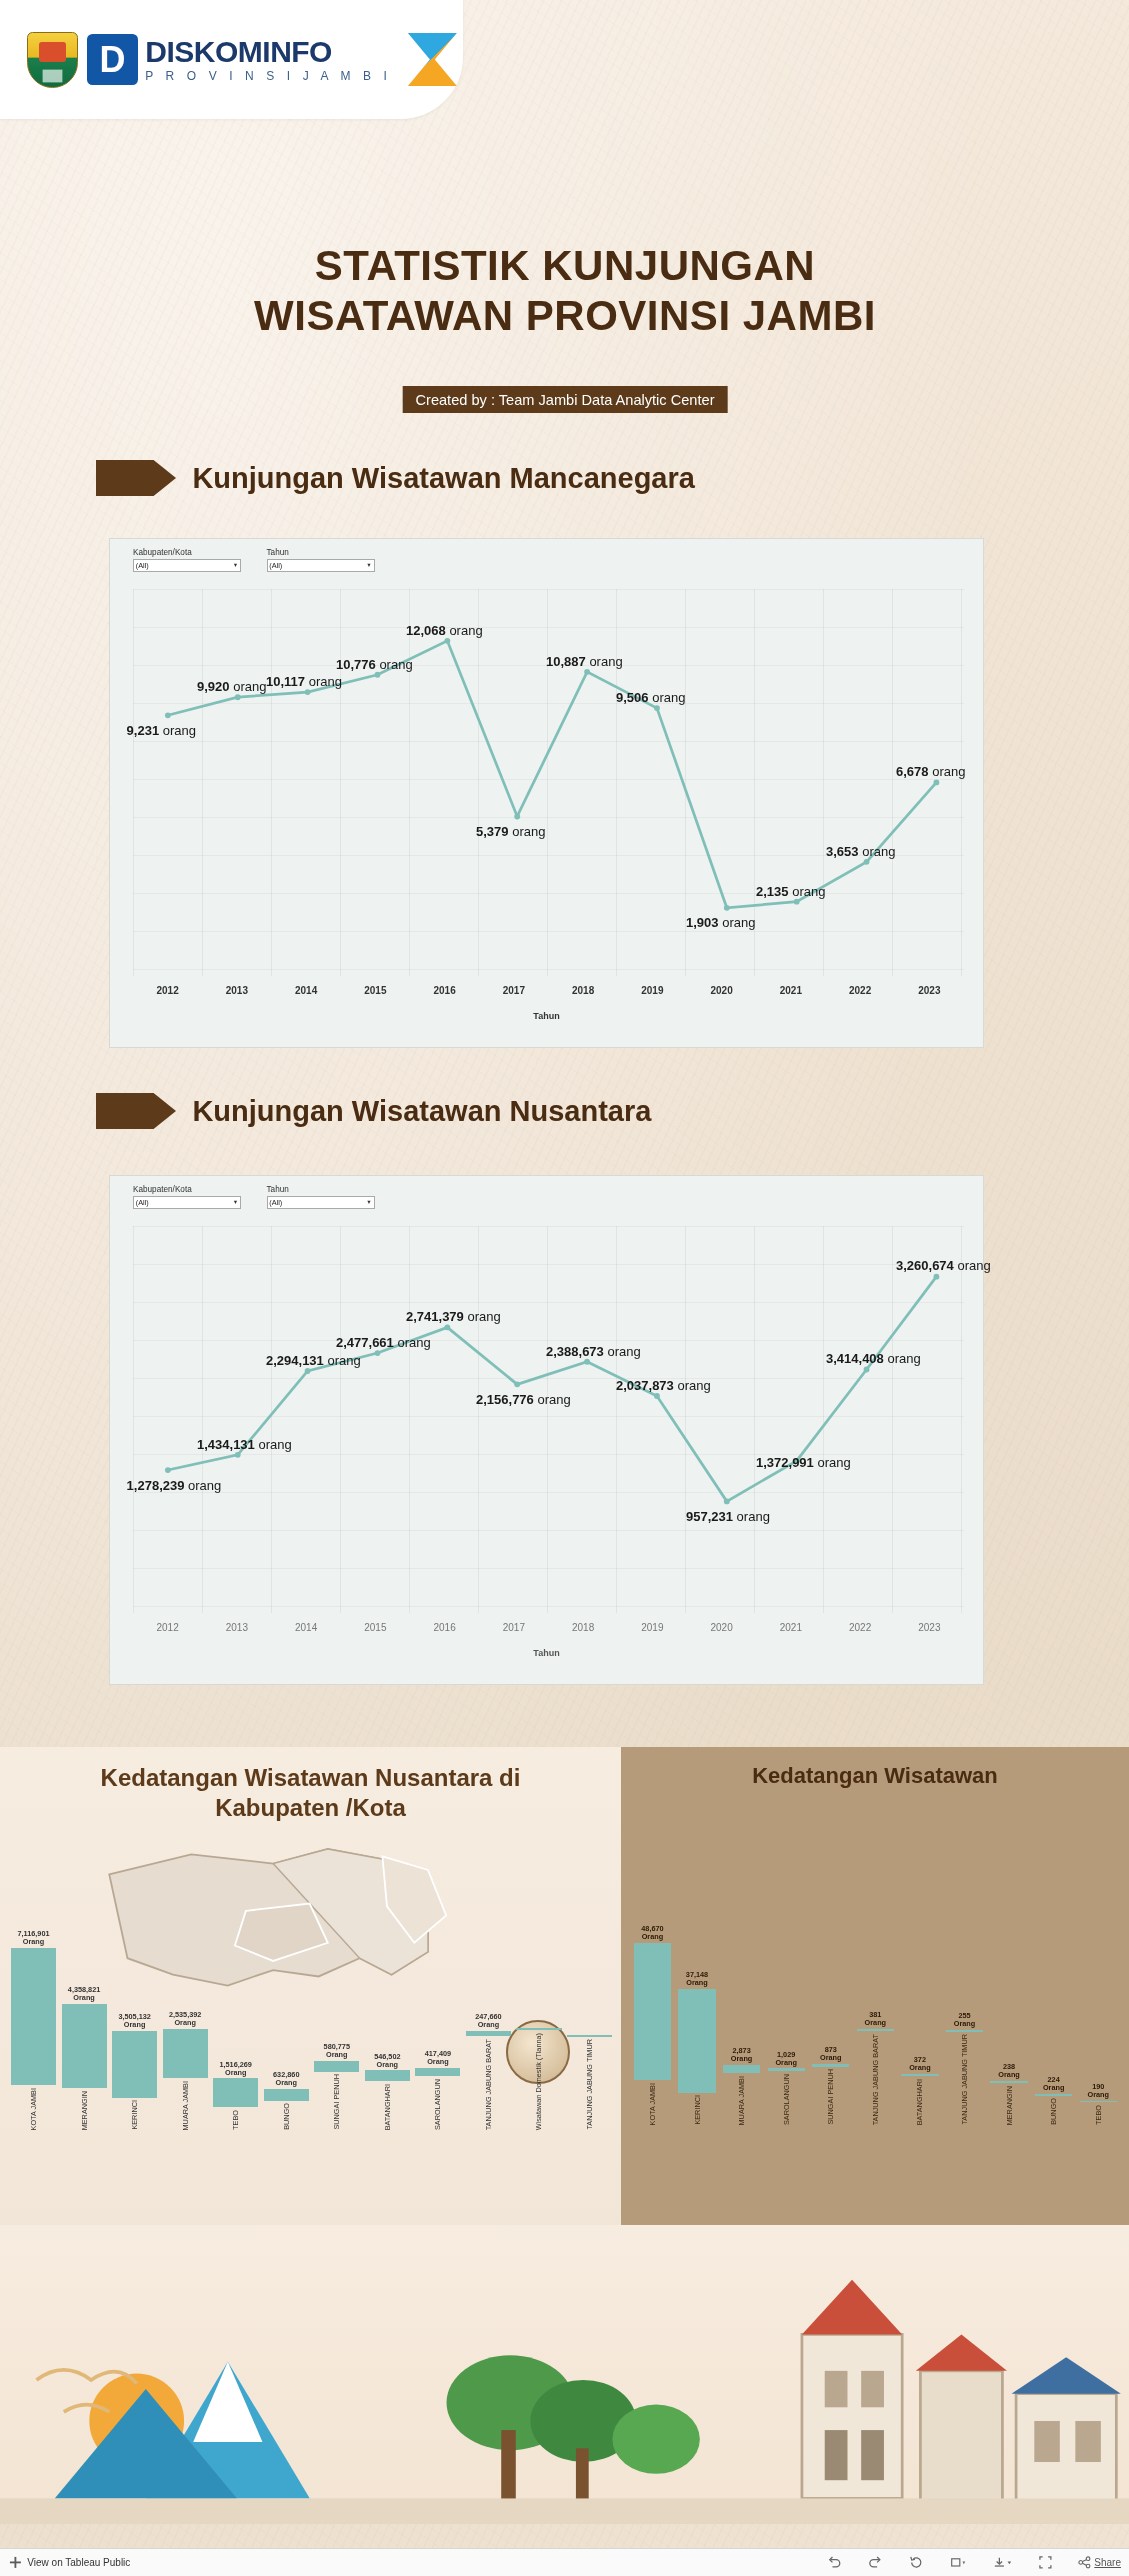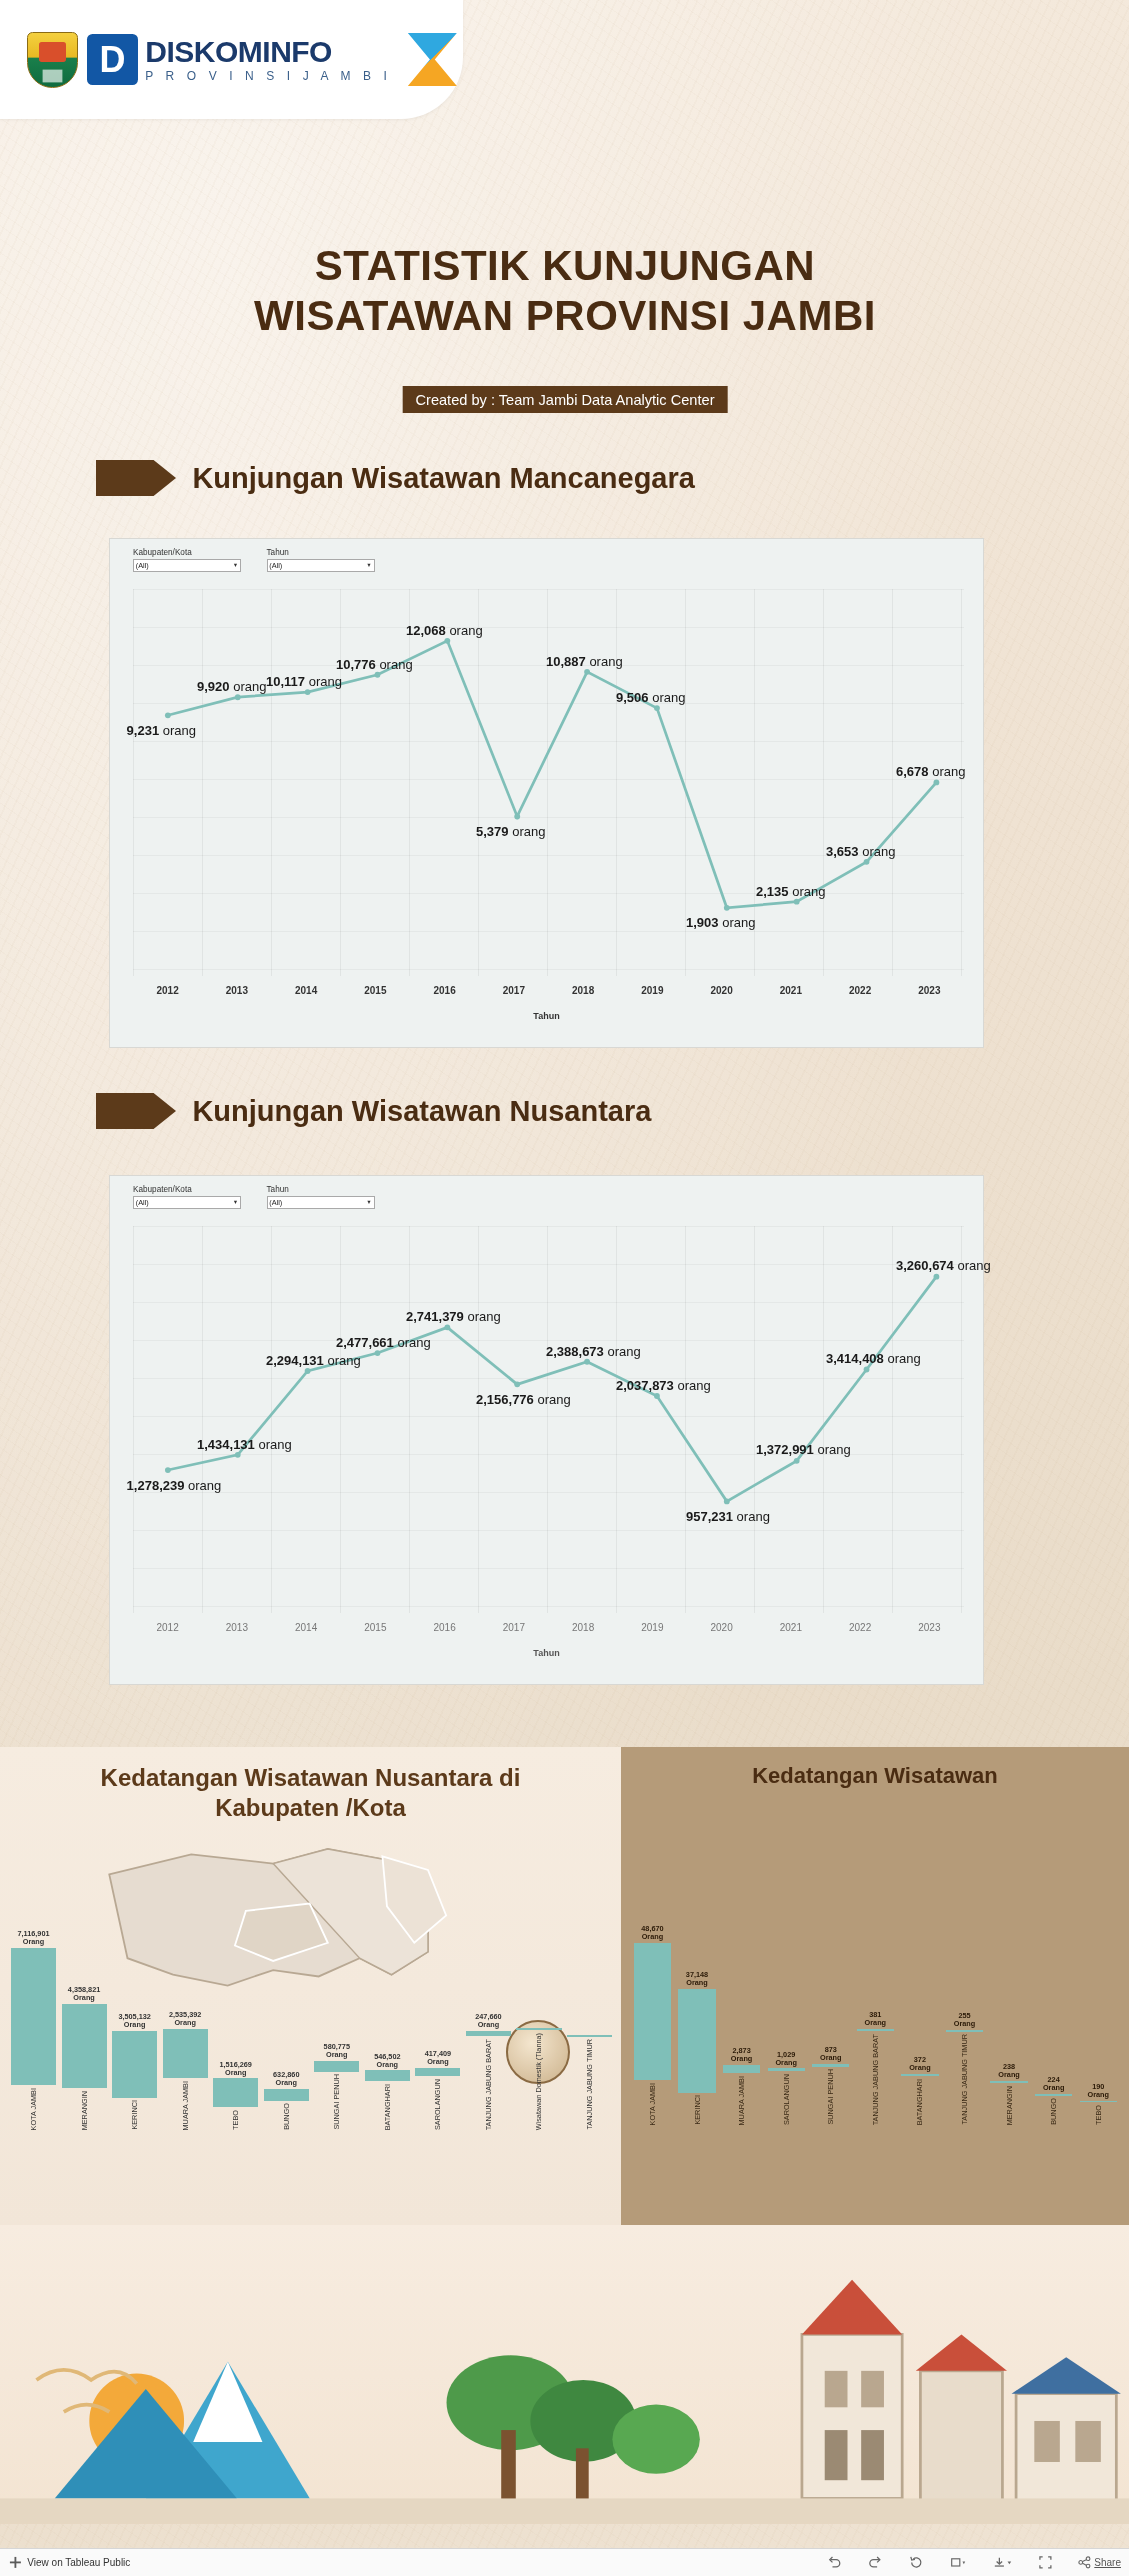--- a/index.html
+++ b/index.html
@@ -304,21 +304,21 @@
       <div id="labels2">
           <div class="dlabel" style="left: -6.4px; top: 252px;"><b>1,278,239</b> orang</div>
           <div class="dlabel" style="left: 64px; top: 211px;"><b>1,434,131</b> orang</div>
           <div class="dlabel" style="left: 133px; top: 127px;"><b>2,294,131</b> orang</div>
           <div class="dlabel" style="left: 203px; top: 109px;"><b>2,477,661</b> orang</div>
           <div class="dlabel" style="left: 273px; top: 83px;"><b>2,741,379</b> orang</div>
           <div class="dlabel" style="left: 343px; top: 166px;"><b>2,156,776</b> orang</div>
           <div class="dlabel" style="left: 413px; top: 118px;"><b>2,388,673</b> orang</div>
           <div class="dlabel" style="left: 483px; top: 152px;"><b>2,037,873</b> orang</div>
           <div class="dlabel" style="left: 553px; top: 283px;"><b>957,231</b> orang</div>
-          <div class="dlabel" style="left: 623px; top: 216px;"><b>1,372,991</b> orang</div>
+          <div class="dlabel" style="left: 623px; top: 229px;"><b>1,372,991</b> orang</div>
           <div class="dlabel" style="left: 693px; top: 125px;"><b>3,414,408</b> orang</div>
           <div class="dlabel" style="left: 763px; top: 32px;"><b>3,260,674</b> orang</div>
         </div>
     </div>
 
     <div class="axis-x" id="axis2" style="left:23px; top:446px; width:831px; color:#777; font-weight:normal;">
         <span>2012</span>
         <span>2013</span>
         <span>2014</span>
         <span>2015</span>

